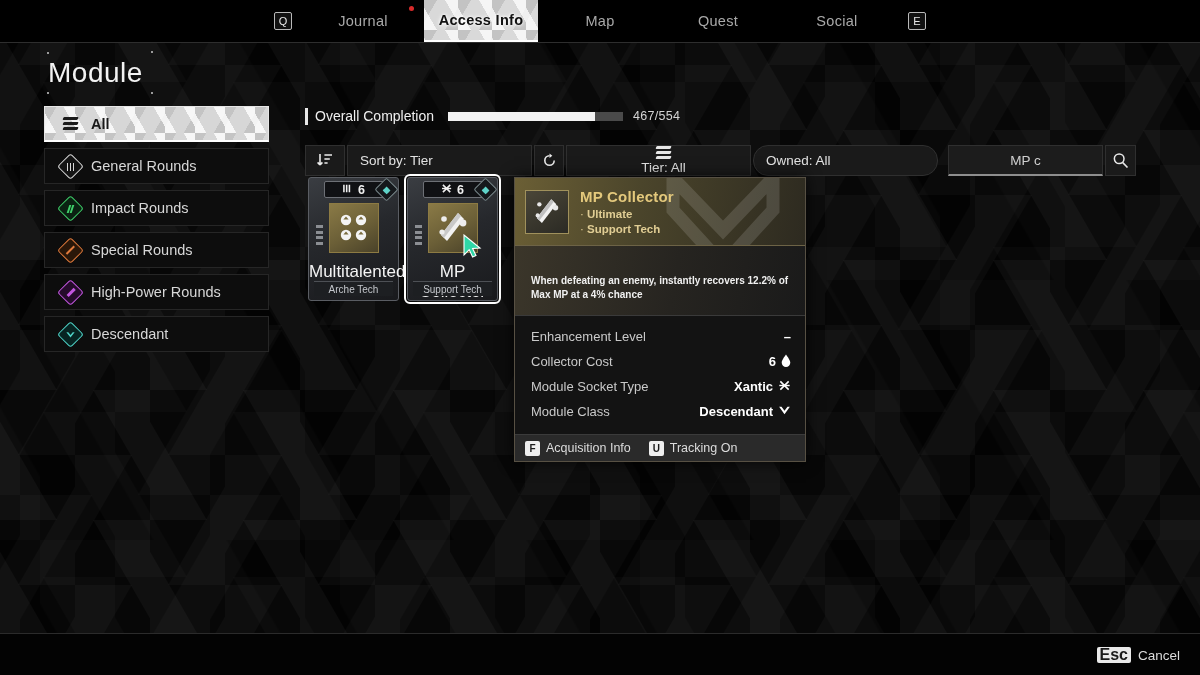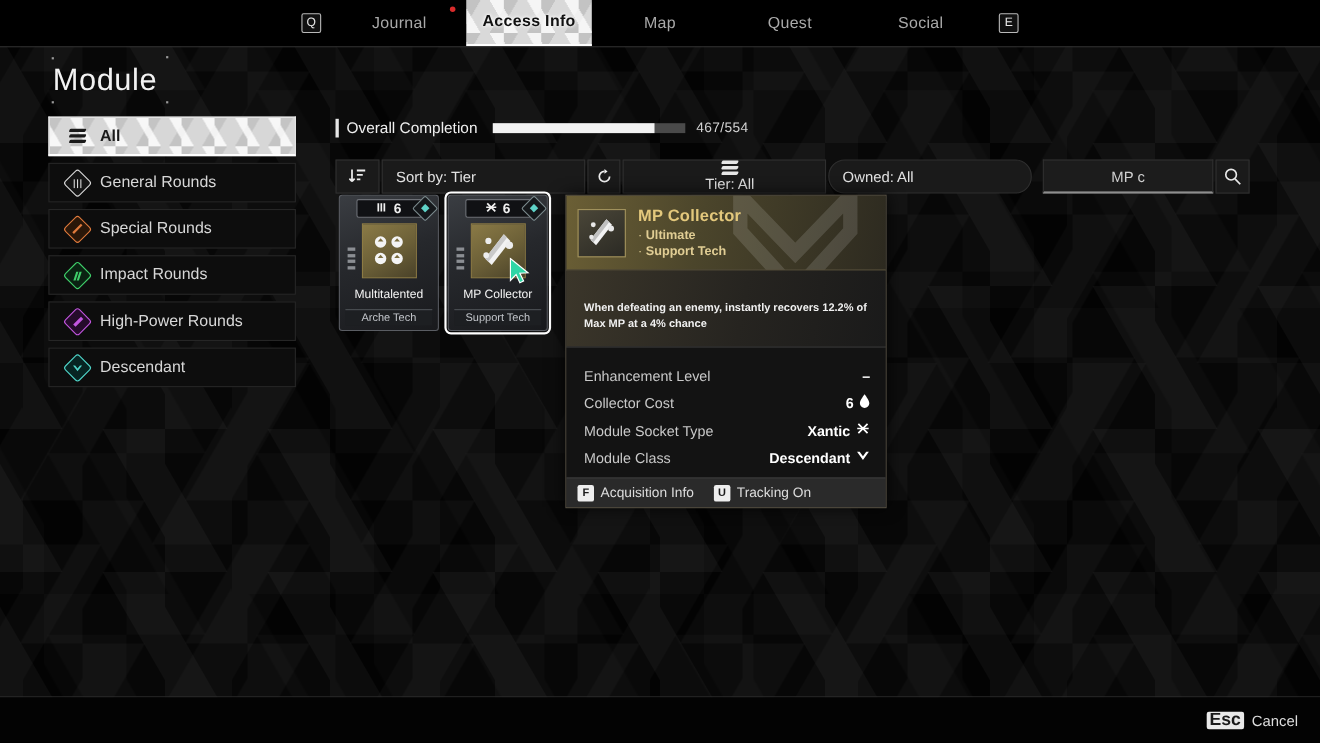--- a/index.html
+++ b/index.html
@@ -153,21 +153,21 @@
     background: #15181b; border: 1px solid #7b8a8d; transform: rotate(45deg); border-radius: 2px;
   }
   .card-tierbadge span { display: block; transform: rotate(-45deg); text-align: center; line-height: 15px; color: #5fd3c8; font-size: 10px; }
   .card-art {
     margin-top: 5px; width: 50px; height: 50px; border: 1px solid #8d7b43;
     background: linear-gradient(150deg, #8a7a46 0%, #6b5f37 55%, #4a4229 100%);
     display: flex; align-items: center; justify-content: center;
   }
   .card-ticks { position: absolute; left: 7px; top: 47px; }
   .card-ticks i { display: block; width: 7px; height: 3px; background: #8b8e93; margin-bottom: 2.5px; }
-  .card-name { position: absolute; left: 0; right: 0; top: 84px; text-align: center; color: #f4f4f4; font-size: 11px; }
+  .card-name { position: absolute; left: 0; right: 0; top: 84px; text-align: center; color: #f4f4f4; font-size: 17px; }
   .card-tech {
     position: absolute; left: 5px; right: 5px; bottom: 4px; height: 15px;
     background: #1d1f22; border-top: 1px solid #4d5055;
     color: #c3c6cb; font-size: 10px; display: flex; align-items: center; justify-content: center;
   }
   .cursor-arrow { position: absolute; left: 55px; top: 56px; z-index: 5; }
 
   
   .detail {
     position: absolute; left: 514px; top: 177px; width: 292px;
@@ -192,21 +192,21 @@
   .detail-title { color: #e3c87c; font-size: 15px; font-weight: bold; letter-spacing: .2px; }
   .detail-sub { color: #e0cd94; font-size: 11.5px; margin-top: 3px; }
   .detail-sub b { font-weight: bold; }
   .detail-desc {
     position: relative; padding: 28px 14px 13px 16px;
     color: #f0f0f0; font-size: 10px; line-height: 1.42; font-weight: bold;
     background: linear-gradient(100deg, #3b362a 0%, #262420 55%, #1a1a1a 100%);
     border-bottom: 1px solid #3a3a3a;
   }
   .detail-stats { padding: 8px 14px 10px 16px; background: #131313; }
-  .stat-row { display: flex; justify-content: space-between; align-items: flex-end; height: 25px; }
+  .stat-row { display: flex; justify-content: space-between; align-items: center; height: 25px; }
   .stat-k { color: #c9c9c9; font-size: 13px; }
   .stat-v { color: #fff; font-size: 13px; font-weight: bold; display: flex; align-items: center; gap: 5px; }
   .detail-foot {
     height: 27px; background: #2a2a2a; border-top: 1px solid #3b3b3b;
     display: flex; align-items: center; padding-left: 10px; gap: 9px;
     color: #dcdcdc; font-size: 12.5px;
   }
   .kc {
     width: 15px; height: 15px; background: #eee; color: #1a1a1a;
     font-size: 10px; font-weight: bold; text-align: center; line-height: 15px; border-radius: 2px;
@@ -285,39 +285,39 @@
               <i></i>
               <i></i>
             </span>
         </span>
       </span>
       <span class="lbl">General Rounds</span>
     </div>
 
     <div class="side-item">
       <span class="ico">
-        <span class="dia" style="color:#e07a3c;border-color:#e07a3c;background:#2a1709">
-          <span class="bars">
-              <i style="width:11px;height:2.4px;transform:rotate(-45deg)"></i>
-            </span>
-        </span>
-      </span>
-      <span class="lbl">Special Rounds</span>
-    </div>
-
-    <div class="side-item">
-      <span class="ico">
         <span class="dia" style="color:#3fcf6a;border-color:#3fcf6a;background:#0a2212">
           <span class="bars">
               <i style="transform:skewX(-18deg)"></i>
               <i style="transform:skewX(-18deg)"></i>
             </span>
         </span>
       </span>
       <span class="lbl">Impact Rounds</span>
+    </div>
+
+    <div class="side-item">
+      <span class="ico">
+        <span class="dia" style="color:#e07a3c;border-color:#e07a3c;background:#2a1709">
+          <span class="bars">
+              <i style="width:11px;height:2.4px;transform:rotate(-45deg)"></i>
+            </span>
+        </span>
+      </span>
+      <span class="lbl">Special Rounds</span>
     </div>
 
     <div class="side-item">
       <span class="ico">
         <span class="dia" style="color:#c356e0;border-color:#c356e0;background:#250b2b">
           <span class="bars">
               <i style="width:10px;height:2.6px;transform:rotate(-45deg)"></i>
             </span>
         </span>
       </span>

